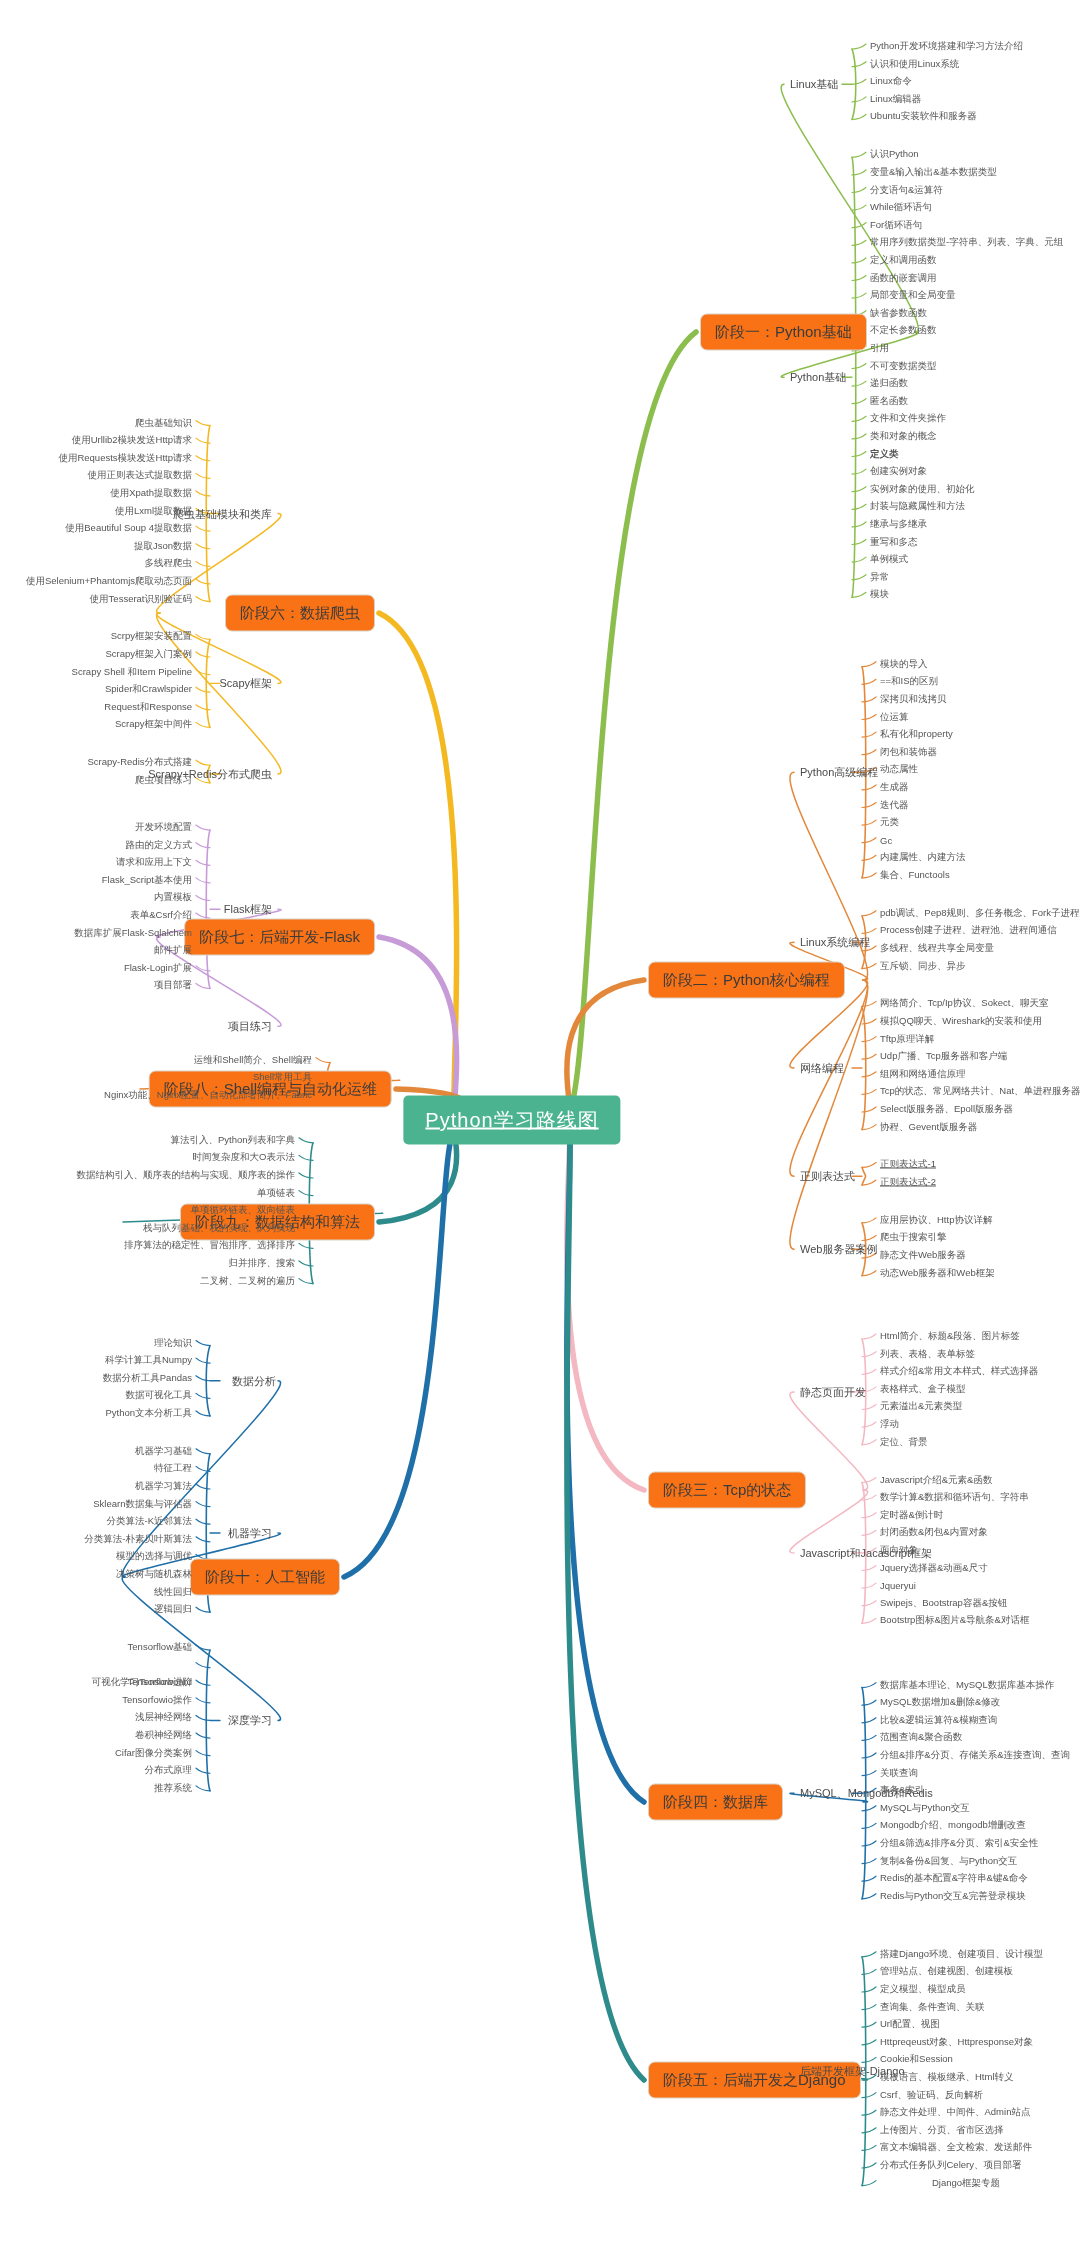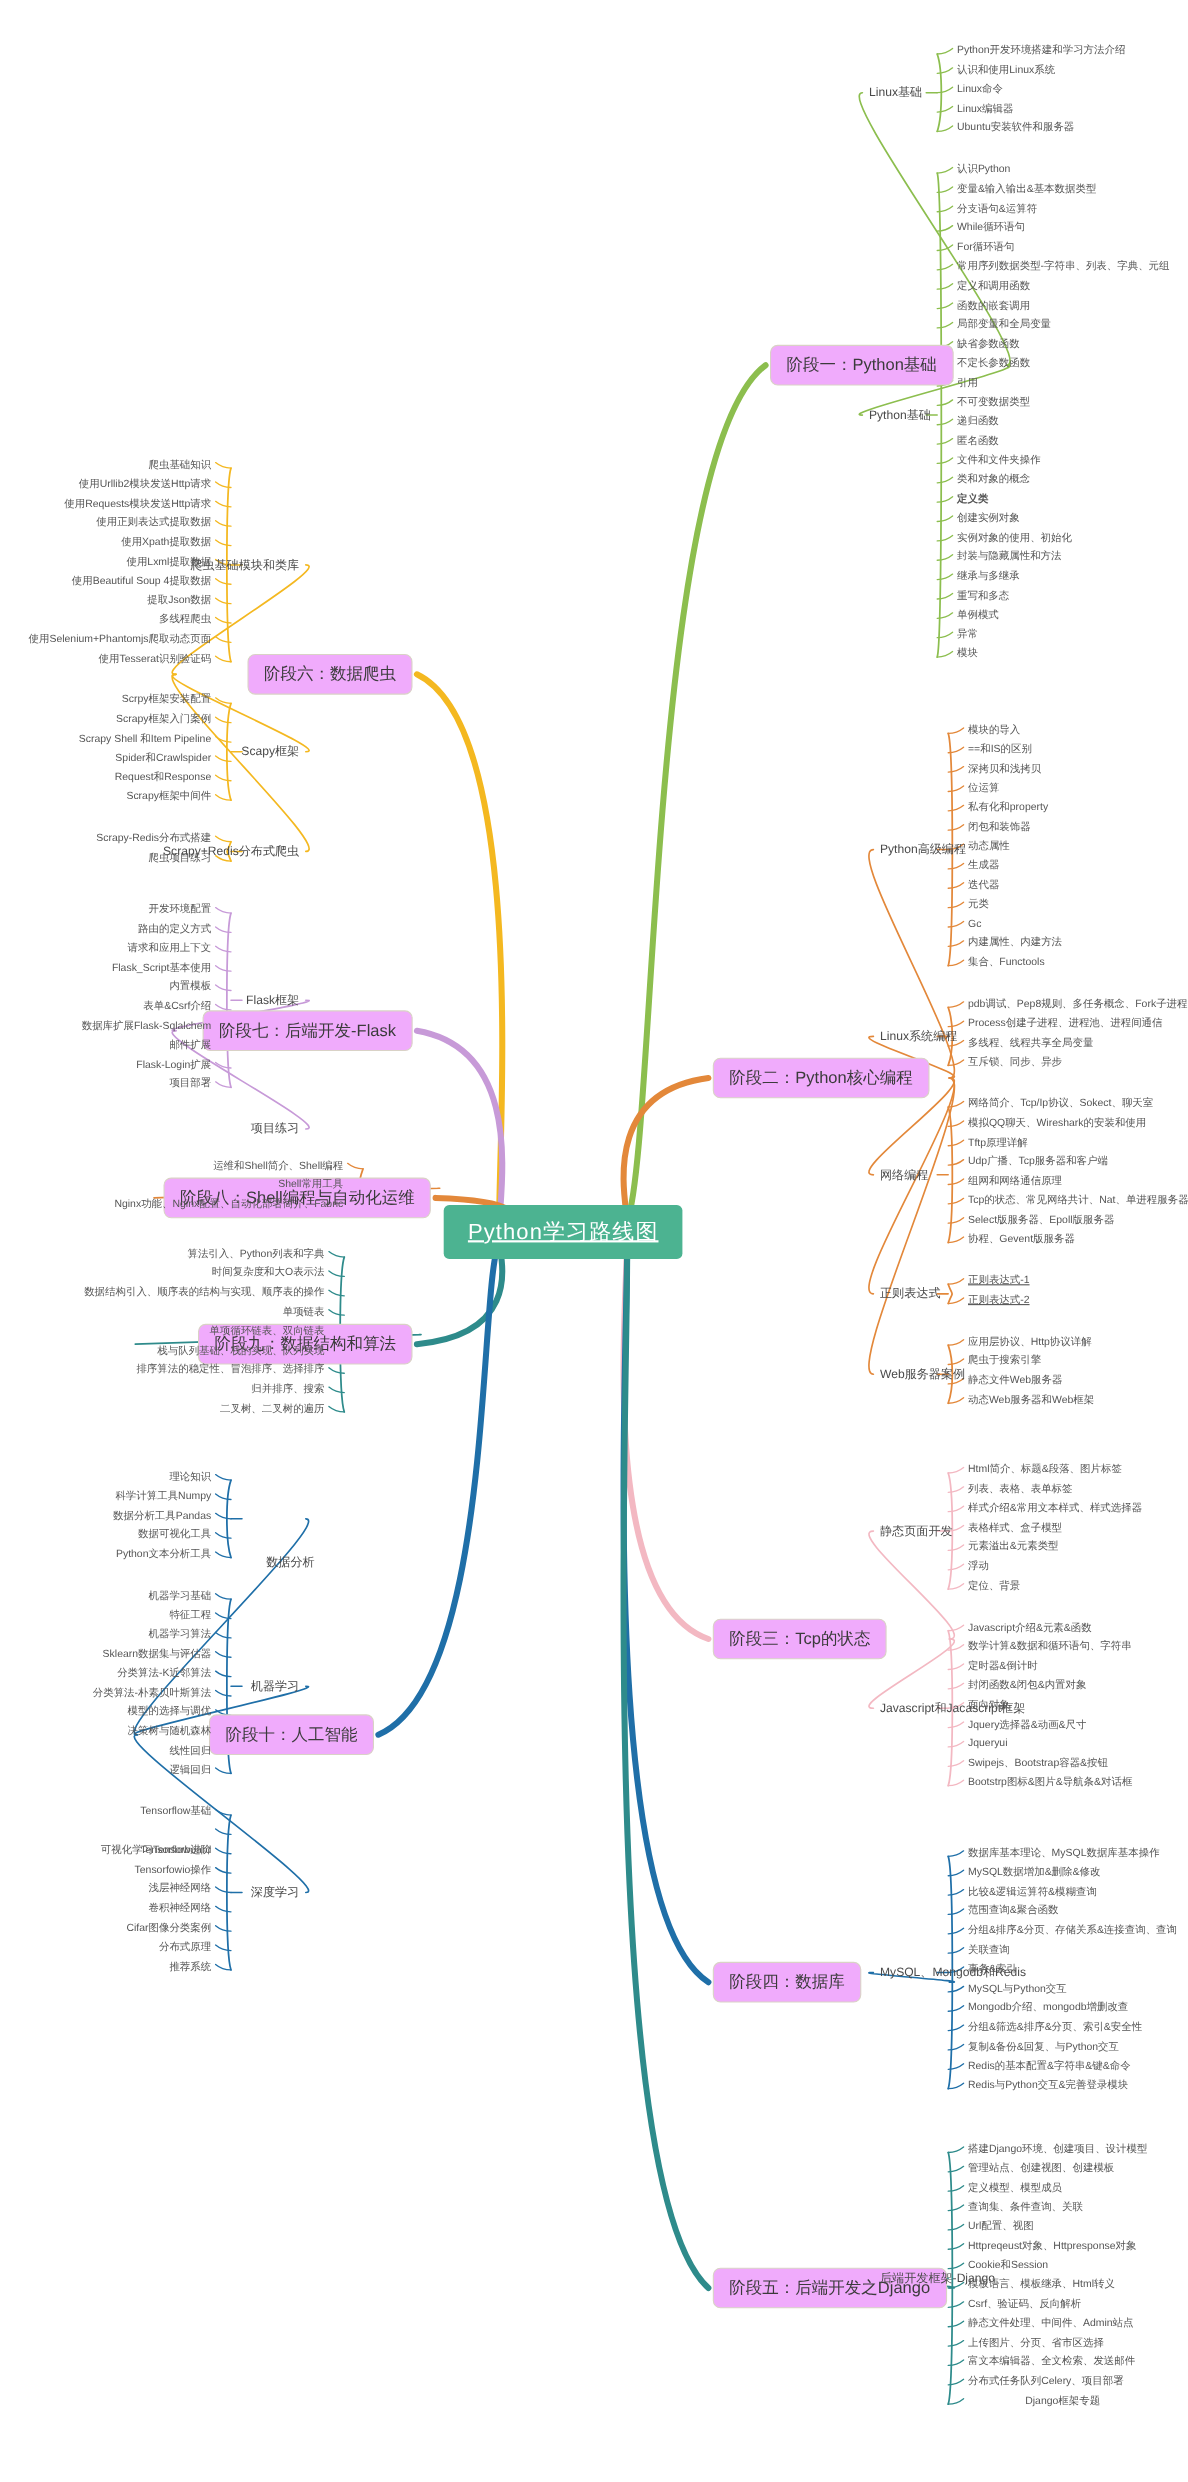--- a/index.html
+++ b/index.html
@@ -18,21 +18,21 @@
   .root {
     background:#4CB391; color:#ffffff;
     font-size:20px; padding:11px 22px;
     border-radius:5px; letter-spacing:1px;
     transform:translate(-50%,-50%);
   }
   
   .stage {
     font-size:15px; padding:8px 14px;
     border:1px solid #d9d2c6; border-radius:7px;
-    background:#f0abfc; color:#3b3b3b;
+    background:#f97316; color:#3b3b3b;
     transform:translateY(-50%);
   }
   .stage.right { transform:translateY(-50%); }
   .stage.left  { transform:translate(-100%,-50%); }
 
   
   .sub {
     font-size:11px; color:#4a4a4a;
     transform:translateY(-50%);
     background:transparent;
@@ -461,21 +461,21 @@
       <div class="node leaf left" style="left: 295px; top: 1139.8px;">算法引入、Python列表和字典</div>
       <div class="node leaf left" style="left: 295px; top: 1157.4px;">时间复杂度和大O表示法</div>
       <div class="node leaf left" style="left: 295px; top: 1175px;">数据结构引入、顺序表的结构与实现、顺序表的操作</div>
       <div class="node leaf left" style="left: 295px; top: 1192.6px;">单项链表</div>
       <div class="node leaf left" style="left: 295px; top: 1210.2px;">单项循环链表、双向链表</div>
       <div class="node leaf left" style="left: 295px; top: 1227.8px;">栈与队列基础、栈的实现、队列实现</div>
       <div class="node leaf left" style="left: 295px; top: 1245.4px;">排序算法的稳定性、冒泡排序、选择排序</div>
       <div class="node leaf left" style="left: 295px; top: 1263px;">归并排序、搜索</div>
       <div class="node leaf left" style="left: 295px; top: 1280.6px;">二叉树、二叉树的遍历</div>
       <div class="node stage left" style="left: 340px; top: 1577px;">阶段十：人工智能</div>
-      <div class="node sub left" style="left: 286px; top: 1380.76px; margin-top: 39px;">数据分析</div>
+      <div class="node sub left" style="left: 276px; top: 1380.76px;">数据分析</div>
       <div class="node leaf left" style="left: 192px; top: 1342.56px;">理论知识</div>
       <div class="node leaf left" style="left: 192px; top: 1360.16px;">科学计算工具Numpy</div>
       <div class="node leaf left" style="left: 192px; top: 1377.76px;">数据分析工具Pandas</div>
       <div class="node leaf left" style="left: 192px; top: 1395.36px;">数据可视化工具</div>
       <div class="node leaf left" style="left: 192px; top: 1412.96px;">Python文本分析工具</div>
       <div class="node sub left" style="left: 272px; top: 1533px;">机器学习</div>
       <div class="node leaf left" style="left: 192px; top: 1450.8px;">机器学习基础</div>
       <div class="node leaf left" style="left: 192px; top: 1468.4px;">特征工程</div>
       <div class="node leaf left" style="left: 192px; top: 1486px;">机器学习算法</div>
       <div class="node leaf left" style="left: 192px; top: 1503.6px;">Sklearn数据集与评估器</div>

